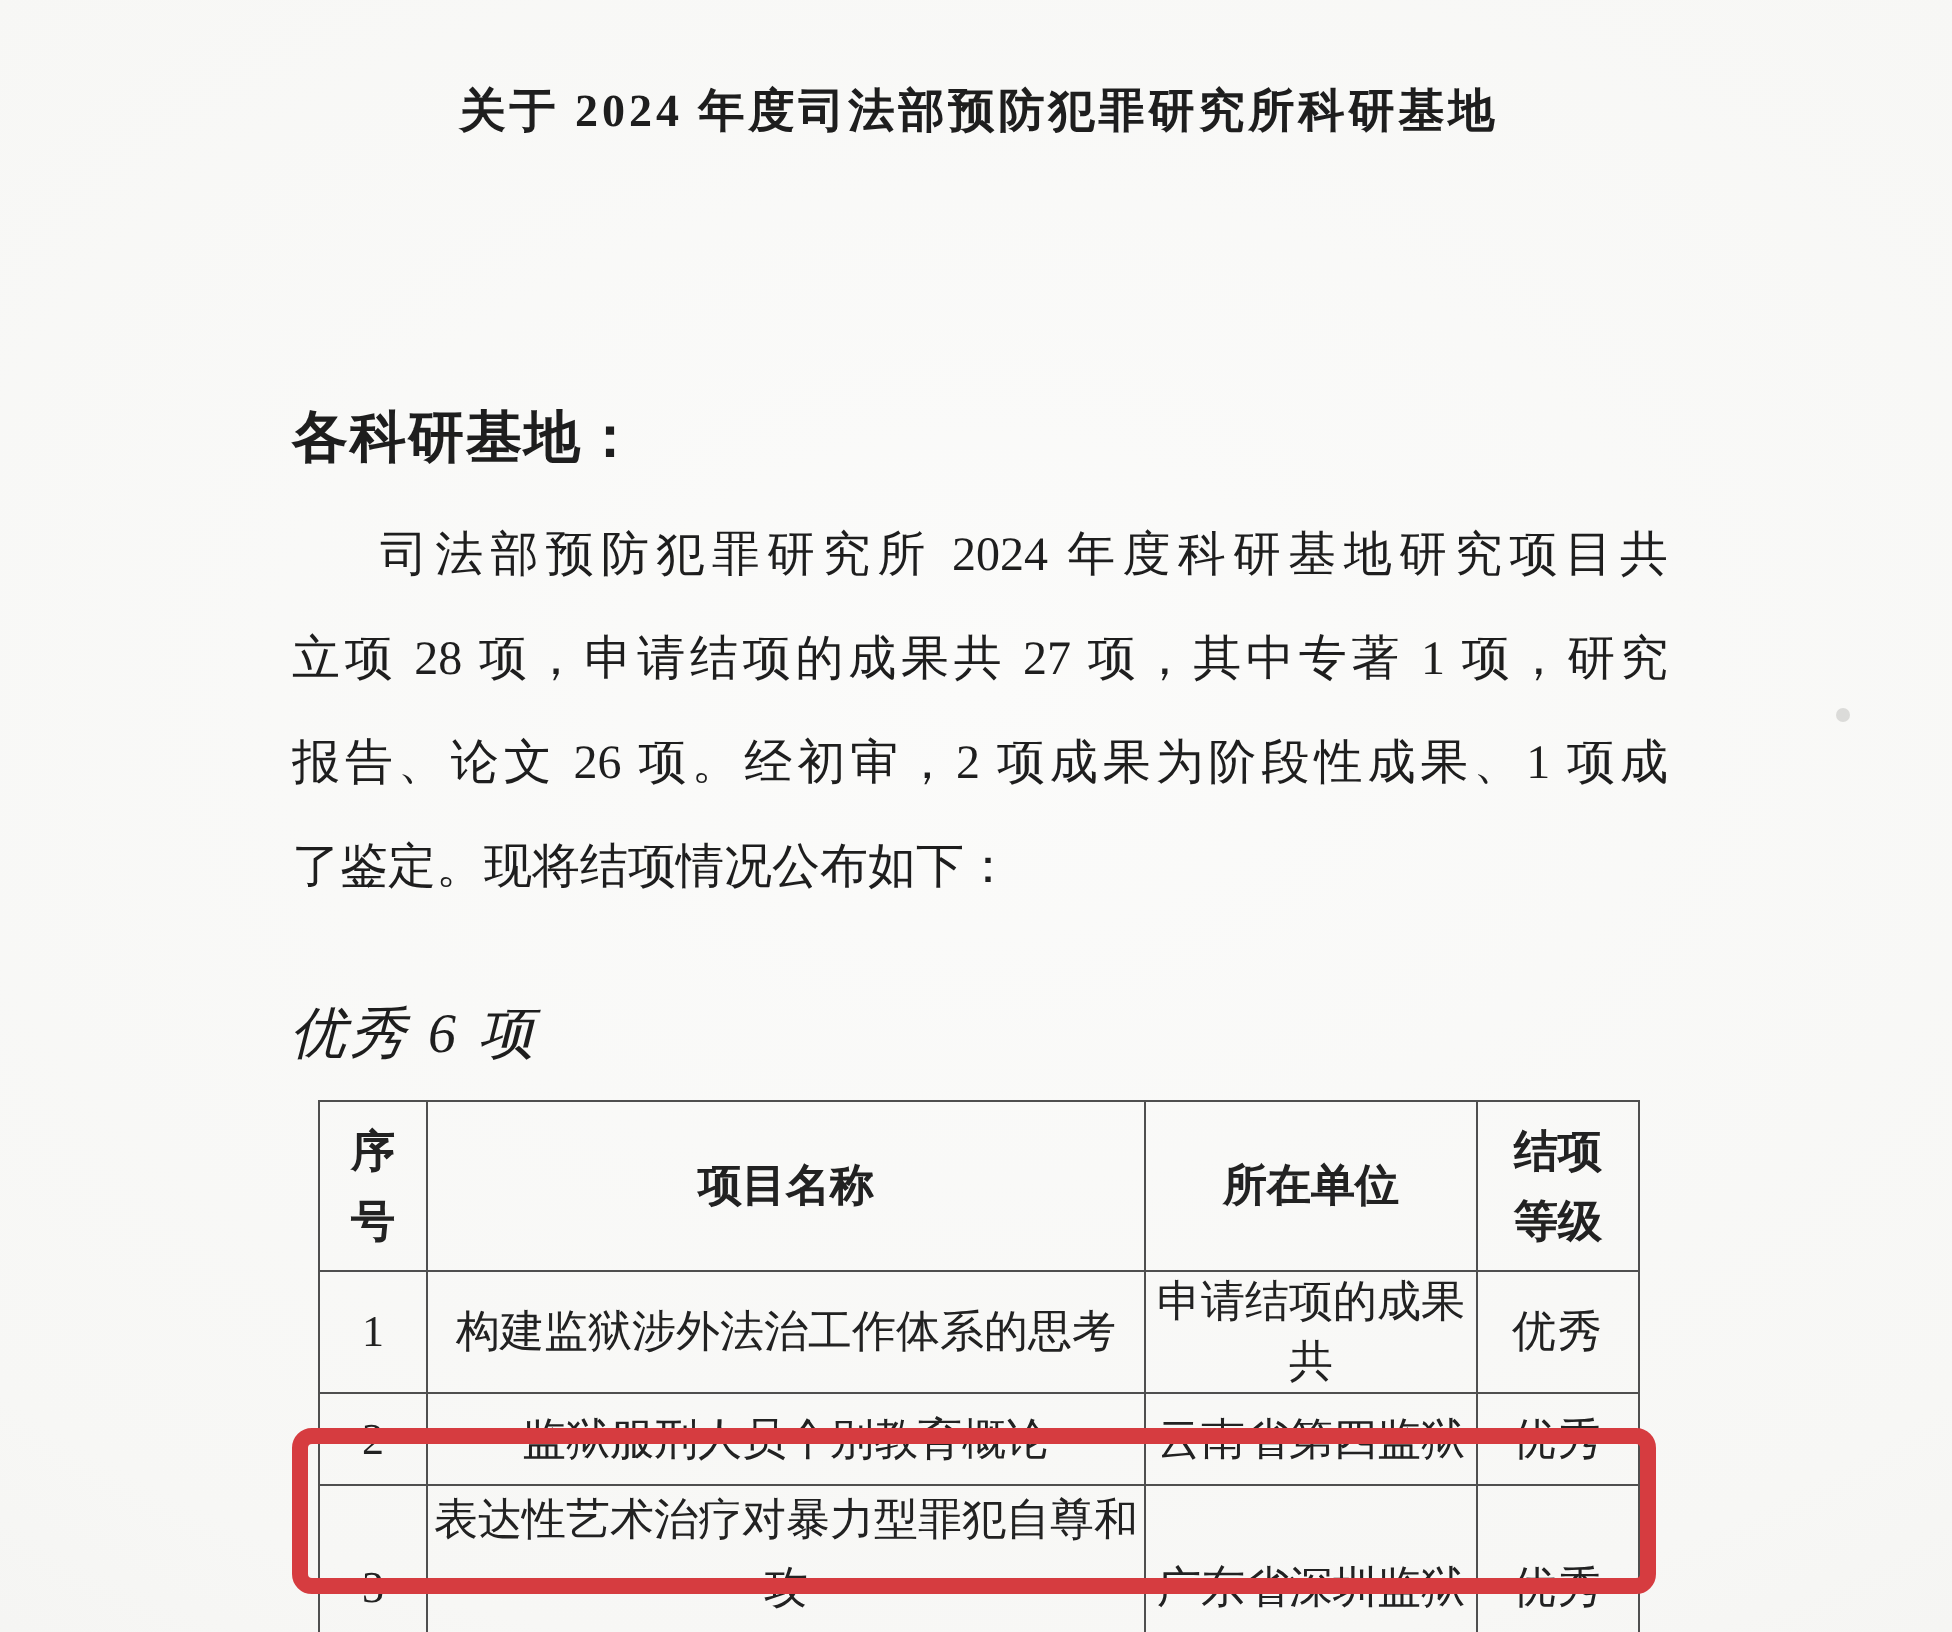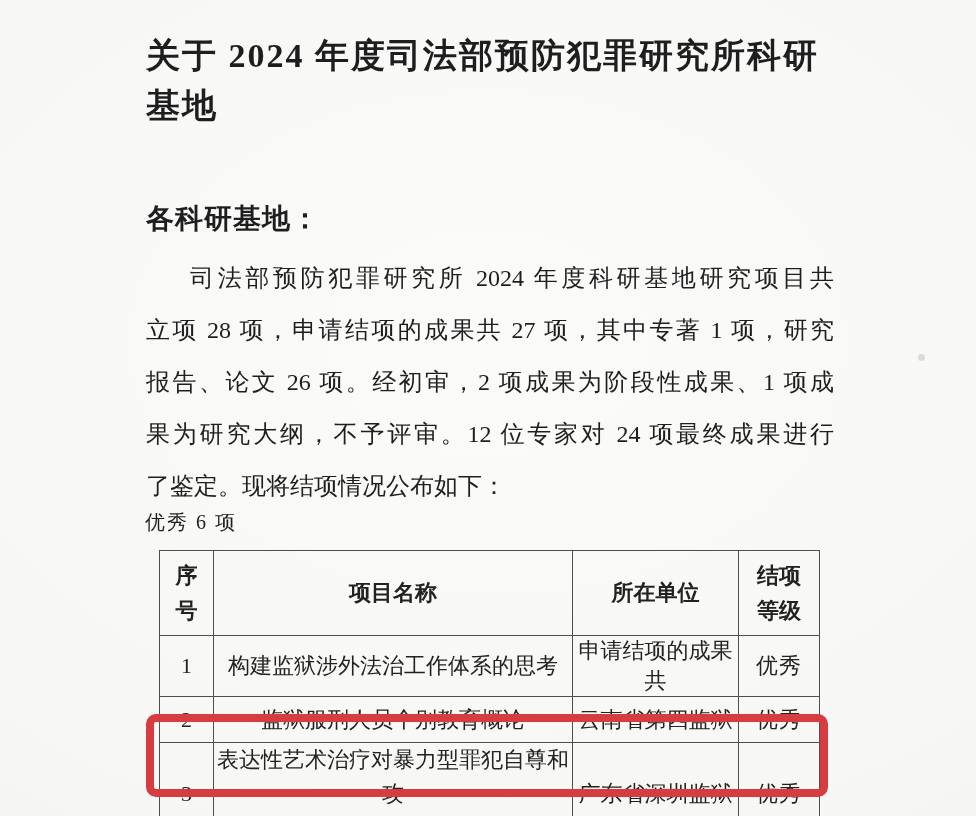--- a/index.html
+++ b/index.html
@@ -6,38 +6,38 @@
   .page{
     position:relative;
     width:976px;height:816px;
     background:radial-gradient(ellipse 130% 110% at 50% 42%, #fbfbfa 0%, #f7f7f5 55%, #eeeeec 100%);
     overflow:hidden;
     font-family:"Liberation Serif","DejaVu Serif",serif;
     color:#1e1e1e;
   }
   .doc-title{
     position:absolute;left:146px;top:31px;width:687px;
-    font-weight:700;font-size:34px;letter-spacing:2px;
+    text-align:center;font-weight:700;font-size:23px;letter-spacing:2px;
   }
   .doc-title .t-line{height:50px;line-height:50px;}
   .salutation{
     position:absolute;left:146px;top:200px;
     font-family:"Liberation Sans","DejaVu Sans",sans-serif;
     font-weight:700;font-size:28px;letter-spacing:1px;
   }
   .para{position:absolute;left:146px;top:252px;width:688px;font-size:24px;}
   .para .p-line{
     height:52px;line-height:52px;
     text-align:justify;text-align-last:justify;
     white-space:nowrap;
   }
   .para .p-line{white-space:normal;}
   .para .p-line.first{padding-left:44px;width:644px;}
   .para .p-line.last{text-align-last:left;}
-  .section-label{position:absolute;left:145px;top:509px;font-size:20px;letter-spacing:2px;}
+  .section-label{position:absolute;left:145px;top:498px;font-size:28px;letter-spacing:2px;font-style:italic;}
   table.results{
     position:absolute;left:159px;top:550px;
     border-collapse:collapse;table-layout:fixed;
     font-size:22px;color:#222;
   }
   table.results td,table.results th{
     border:1.5px solid #4f4f4f;
     text-align:center;vertical-align:middle;
     padding:0;font-weight:normal;overflow:hidden;
   }
@@ -71,21 +71,20 @@
   <div class="doc-title">
     <div class="t-line">关于 2024 年度司法部预防犯罪研究所科研基地</div>
   </div>
 
   <div class="salutation">各科研基地：</div>
 
   <div class="para">
     <div class="p-line first">司法部预防犯罪研究所 2024 年度科研基地研究项目共</div>
     <div class="p-line">立项 28 项，申请结项的成果共 27 项，其中专著 1 项，研究</div>
     <div class="p-line">报告、论文 26 项。经初审，2 项成果为阶段性成果、1 项成</div>
-    <div class="p-line">果为研究大纲，不予评审。12 位专家对 24 项最终成果进行</div>
     <div class="p-line last">了鉴定。现将结项情况公布如下：</div>
   </div>
 
   <div class="section-label">优秀 6 项</div>
 
   <table class="results">
     <colgroup>
       <col class="col-seq">
         <col class="col-project">
         <col class="col-unit">

